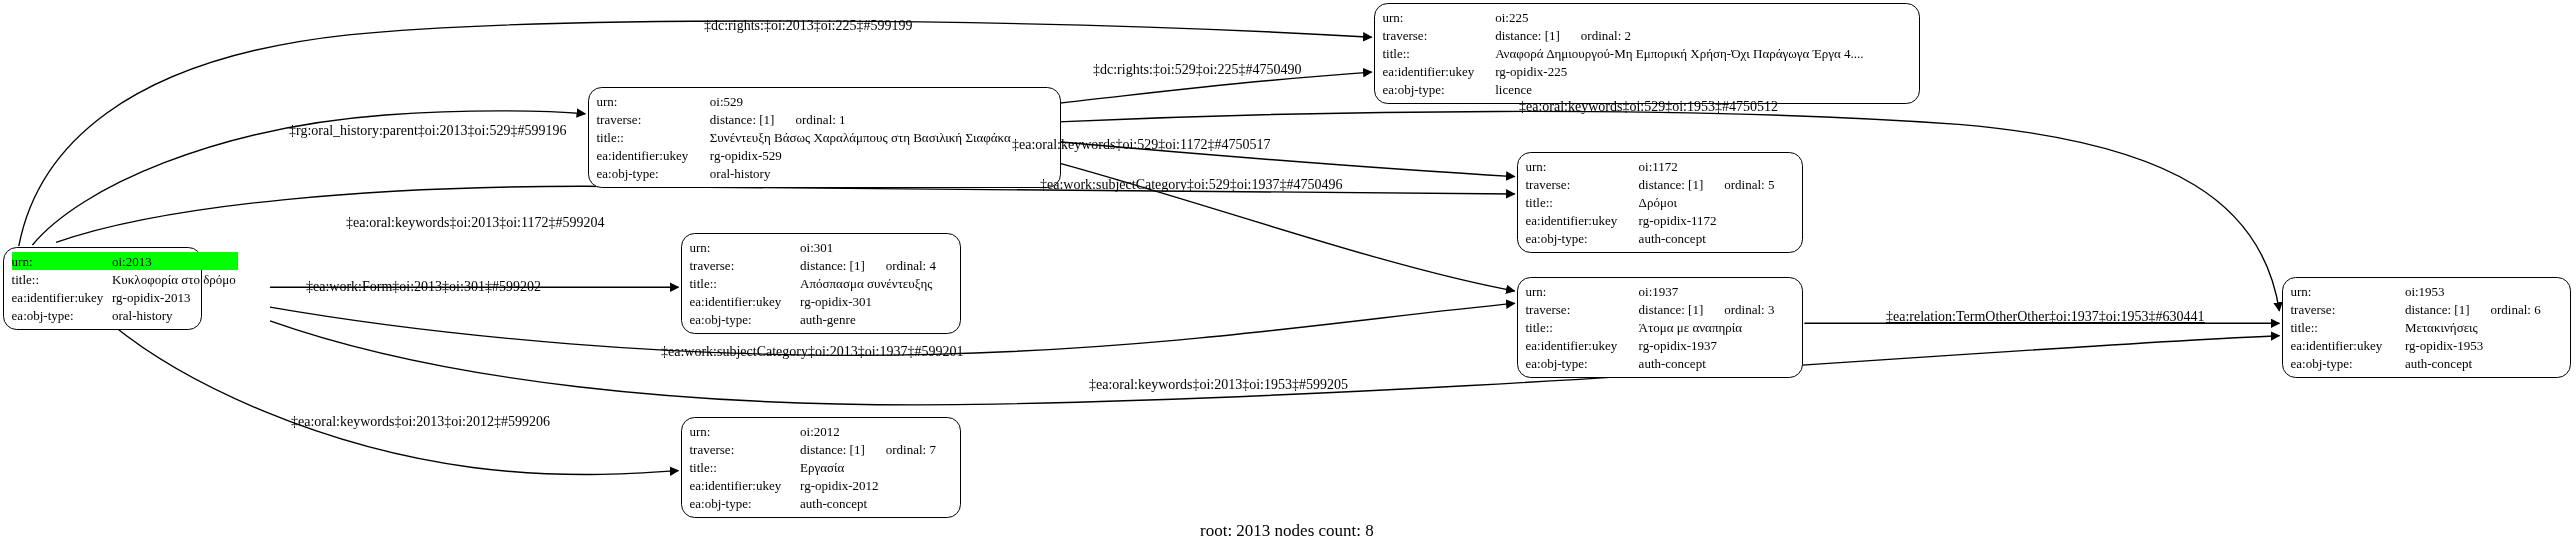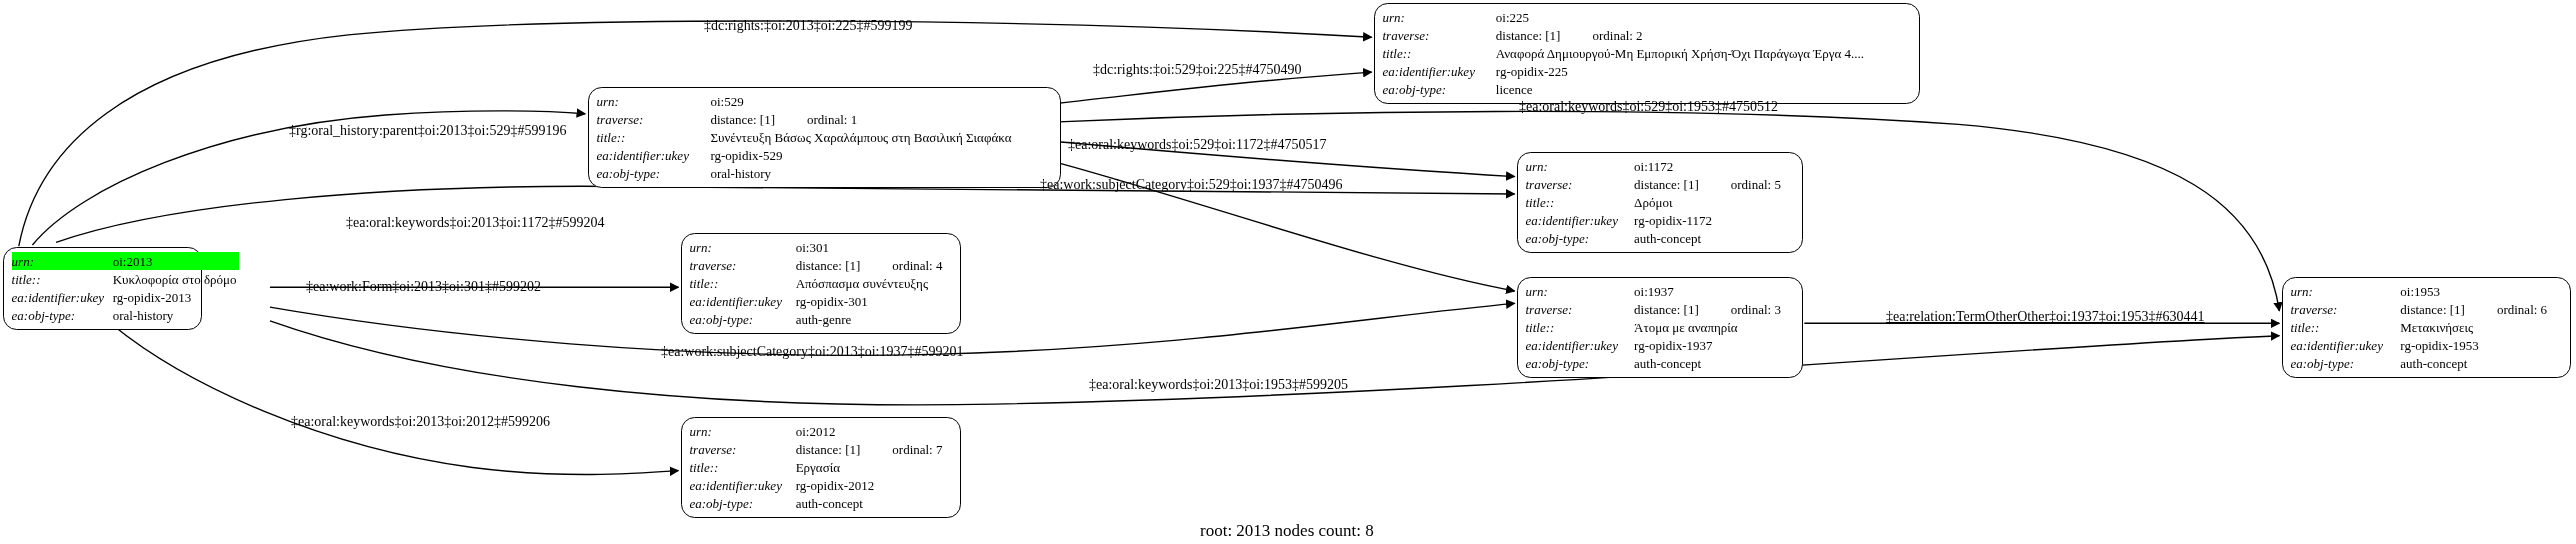--- a/index.html
+++ b/index.html
@@ -39,31 +39,30 @@
   .node td {
     font-size: 13px;
     line-height: 1.0;
     padding: 2.5px 0 2.5px 0;
     white-space: nowrap;
     color: #000000;
     vertical-align: baseline;
   }
   .node td.k {
     padding-right: 8.7px;
-    font-style: italic;
   }
   .node td.v {
     padding-right: 2.5px;
   }
   .node.root td.hdr {
     background: #00ff00;
   }
   .node.root td.k.hdr { padding-right: 0; }
   .trav .d1 { display:inline-block; }
-  .trav .d2 { display:inline-block; padding-left: 32px; text-align: right; }
+  .trav .d2 { display:inline-block; padding-left: 21px; text-align: right; }
   .elabel {
     position: absolute;
     font-size: 14px;
     line-height: 1;
     color: #000000;
     white-space: nowrap;
     z-index: 6;
     font-family: "Liberation Serif", "DejaVu Serif", serif;
   }
   .footer {
@@ -326,21 +325,21 @@
   </div>
 
   <div class="elabel" style="left:704px; top:18.7px;">‡dc:rights:‡oi:2013‡oi:225‡#599199</div>
 
   <div class="elabel" style="left:289px; top:124px;">‡rg:oral_history:parent‡oi:2013‡oi:529‡#599196</div>
 
   <div class="elabel" style="left:1093px; top:63px;">‡dc:rights:‡oi:529‡oi:225‡#4750490</div>
 
   <div class="elabel" style="left:1519px; top:100px;">‡ea:oral:keywords‡oi:529‡oi:1953‡#4750512</div>
 
-  <div class="elabel" style="left:1068px; top:138px;">‡ea:oral:keywords‡oi:529‡oi:1172‡#4750517</div>
+  <div class="elabel" style="left:1012px; top:138px;">‡ea:oral:keywords‡oi:529‡oi:1172‡#4750517</div>
 
   <div class="elabel" style="left:1040px; top:178px;">‡ea:work:subjectCategory‡oi:529‡oi:1937‡#4750496</div>
 
   <div class="elabel" style="left:346px; top:216px;">‡ea:oral:keywords‡oi:2013‡oi:1172‡#599204</div>
 
   <div class="elabel" style="left:306px; top:280px;">‡ea:work:Form‡oi:2013‡oi:301‡#599202</div>
 
   <div class="elabel" style="left:661px; top:345px;">‡ea:work:subjectCategory‡oi:2013‡oi:1937‡#599201</div>
 
   <div class="elabel" style="left:1886px; top:310px;text-decoration:underline;">‡ea:relation:TermOtherOther‡oi:1937‡oi:1953‡#630441</div>

